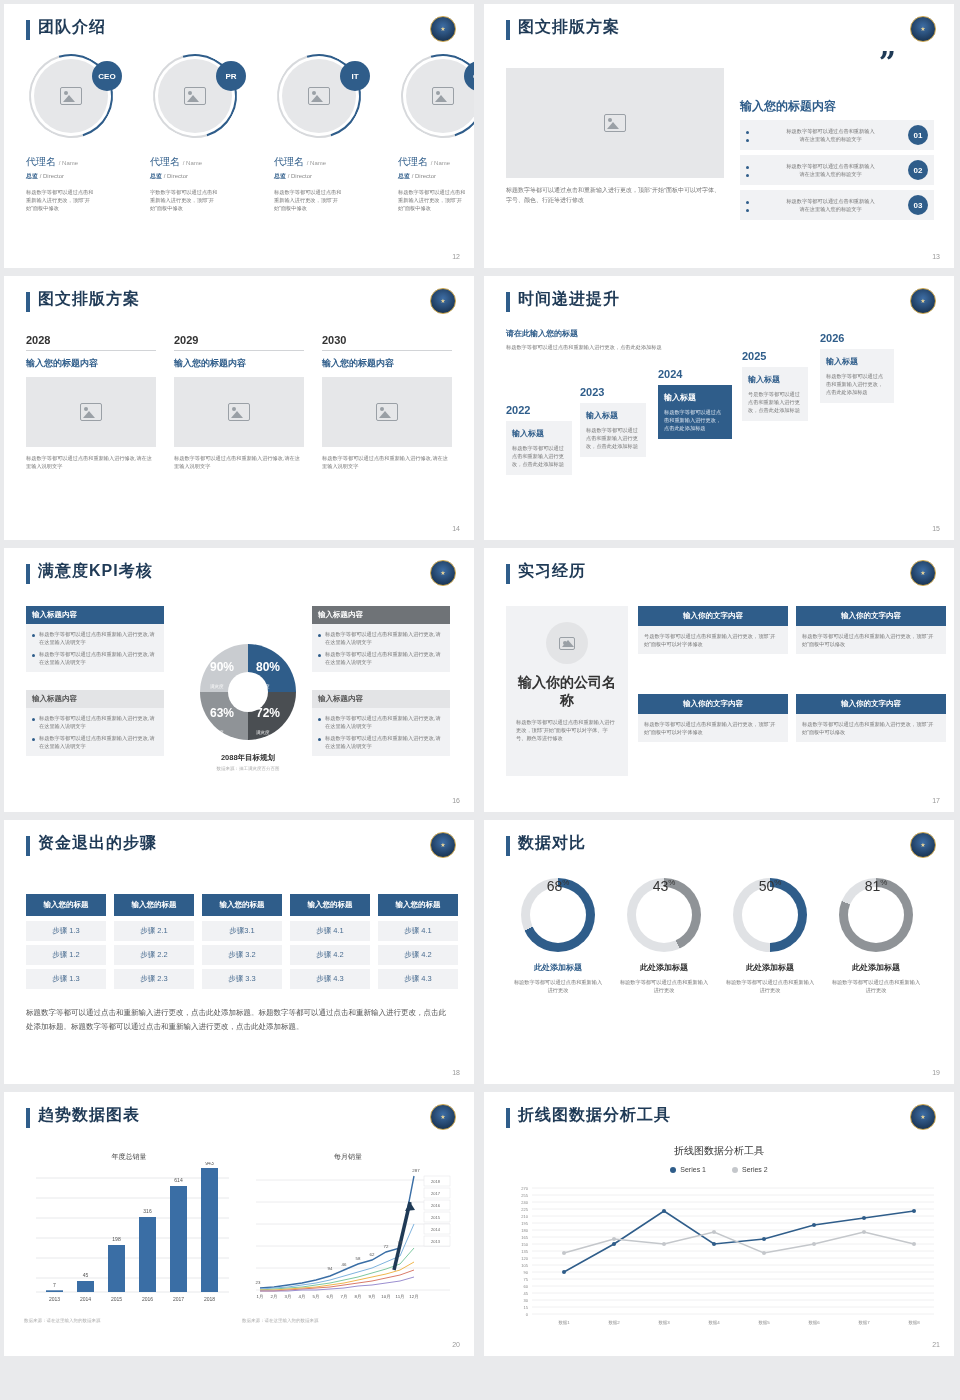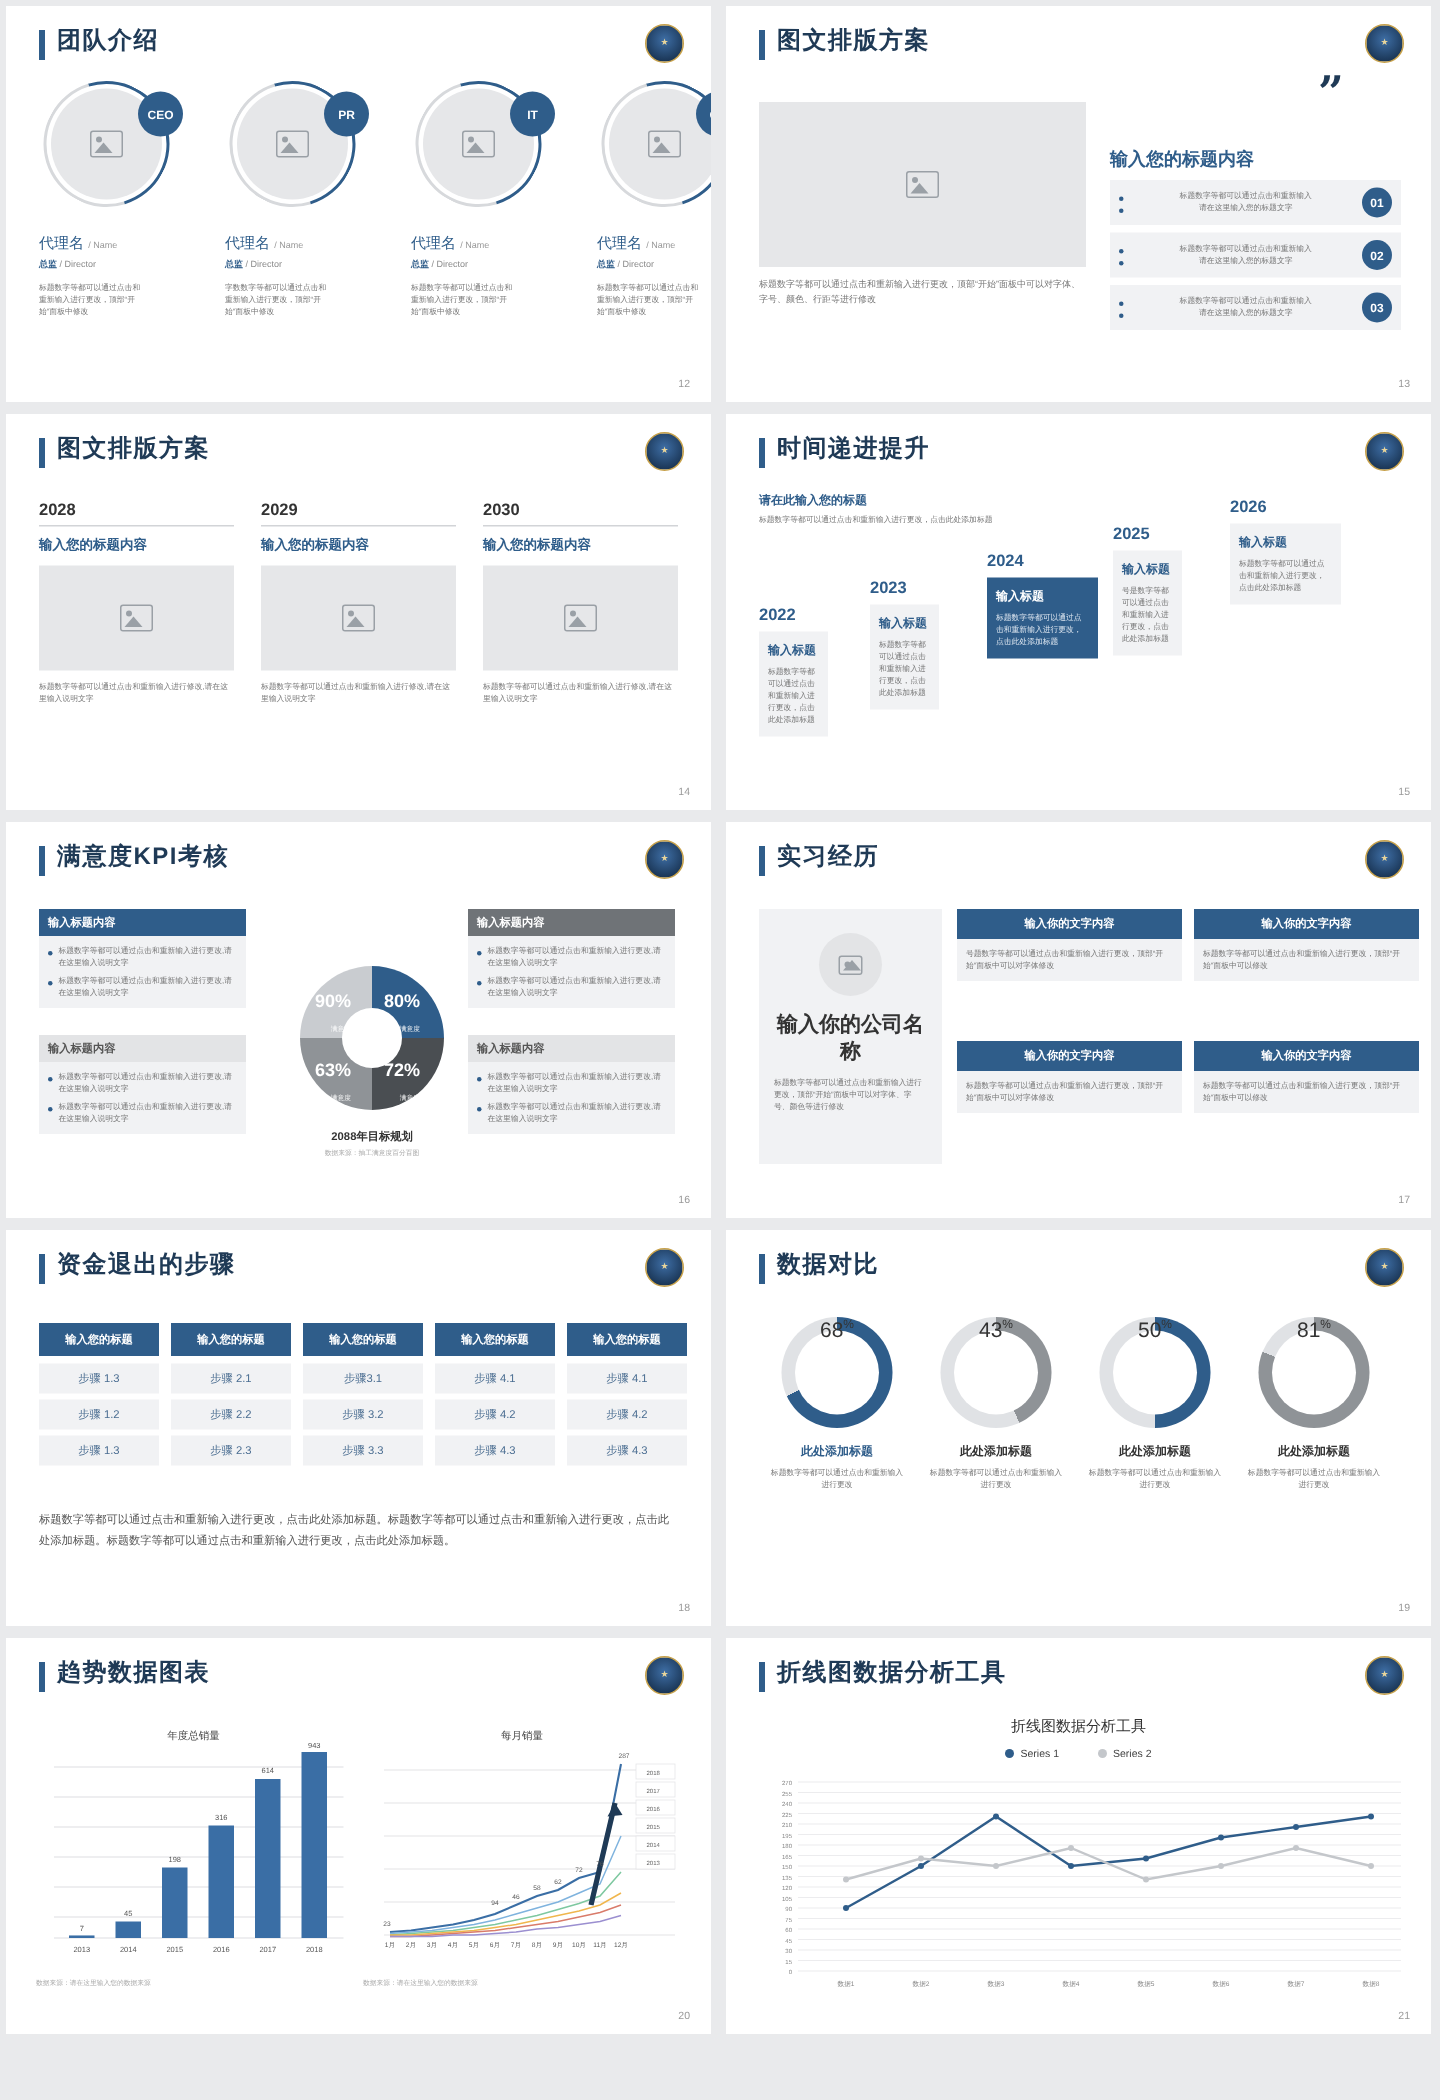--- a/index.html
+++ b/index.html
@@ -150,21 +150,21 @@
     content: ""; display: block; width: 100%; height: 1px;
     background: #d2d4d7; margin: 4px 0 6px;
   }
   .s14-sub { font-size: 9px; font-weight: bold; color: #2f5d8a; margin-bottom: 7px; }
   .s14-img { width: 130px; height: 70px; }
   .s14-txt { margin-top: 7px; }
 
   
   .s15-head { position: absolute; left: 22px; top: 52px; width: 200px; }
   .s15-head .h { font-size: 8px; font-weight: bold; color: #2f5d8a; margin-bottom: 4px; }
-  .s15-step { position: absolute; width: 46px; }
+  .s15-step { position: absolute; width: 66px; }
   .s15-step .bar { height: 2px; background: #2f5d8a; margin-bottom: 4px; }
   .s15-step .yr { font-size: 11px; font-weight: bold; color: #2f5d8a; margin-bottom: 5px; }
   .s15-box { padding: 7px 6px; background: #f1f2f4; }
   .s15-box .t { font-size: 8px; font-weight: bold; color: #2f5d8a; margin-bottom: 5px; }
   .s15-box.dark { background: #2f5d8a; }
   .s15-box.dark .t { color: #fff; }
   .s15-box.dark .tiny { color: #dde6f0; }
 
   
   .kpi-box { position: absolute; width: 138px; padding: 0; }
@@ -178,21 +178,21 @@
   .donut {
     position: absolute; left: 196px; top: 96px;
     width: 96px; height: 96px; border-radius: 50%;
     background: conic-gradient(#2f5d8a 0deg 90deg, #4a4e52 90deg 180deg, #8f9397 180deg 270deg, #c9ccd0 270deg 360deg);
   }
   .donut::after {
     content: ""; position: absolute; inset: 28px;
     border-radius: 50%; background: #fff;
   }
   .donut-lbl {
-    position: absolute; color: #fff; text-align: right; z-index: 2;
+    position: absolute; color: #fff; text-align: left; z-index: 2;
   }
   .donut-lbl b { font-size: 12px; display: block; }
   .donut-lbl i { font-size: 4.5px; font-style: normal; opacity: 0.9; }
   .s16-foot { position: absolute; left: 196px; top: 205px; width: 96px; text-align: center; }
 
   
   .s17-left {
     position: absolute; left: 22px; top: 58px; width: 122px; height: 170px;
     background: #f1f2f4; padding: 12px 10px; text-align: center;
   }
@@ -202,21 +202,21 @@
   }
   .s17-name { font-size: 14px; font-weight: bold; color: #333; margin-bottom: 8px; }
   .s17-cell { position: absolute; width: 150px; }
   .s17-cell .hd {
     background: #2f5d8a; color: #fff; font-size: 7.5px; font-weight: bold;
     text-align: center; padding: 5px 3px;
   }
   .s17-cell .bd { background: #f1f2f4; padding: 6px; }
 
   
-  .s18-col { position: absolute; top: 62px; width: 80px; }
+  .s18-col { position: absolute; top: 74px; width: 80px; }
   .s18-hd {
     background: #2f5d8a; color: #fff; font-size: 7.5px; font-weight: bold;
     text-align: center; padding: 6px 2px; margin-bottom: 5px;
   }
   .s18-cell {
     background: #f1f2f4; color: #4a6d91; font-size: 7.5px;
     text-align: center; padding: 5px 2px; margin-bottom: 4px;
   }
   .s18-foot { position: absolute; left: 22px; top: 186px; width: 424px; font-size: 7.5px; line-height: 1.9; color: #555; }
 

